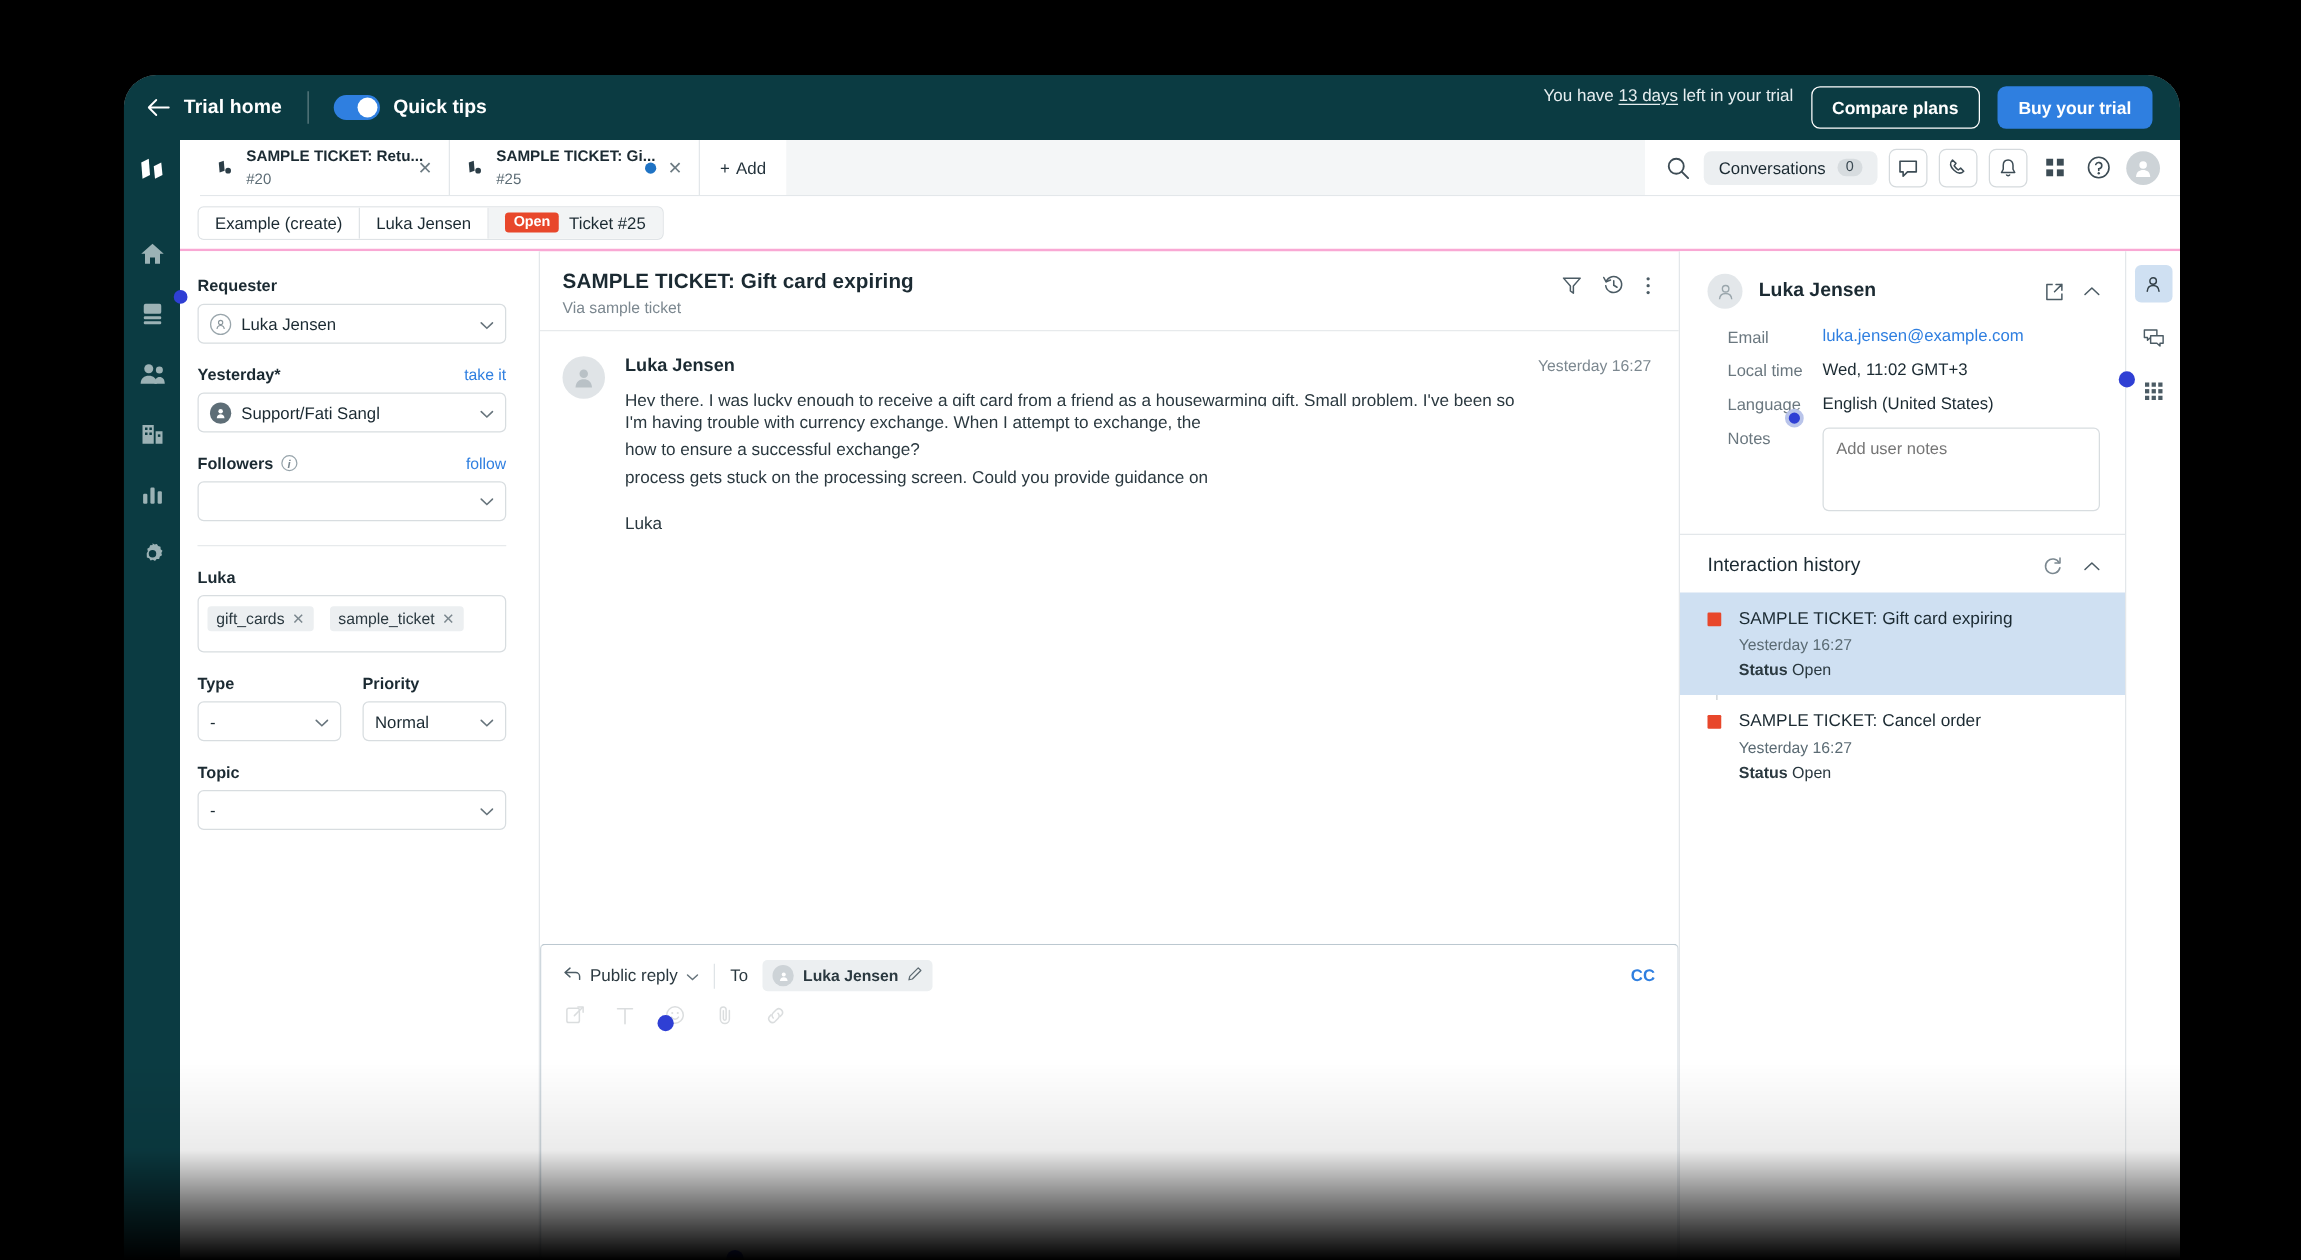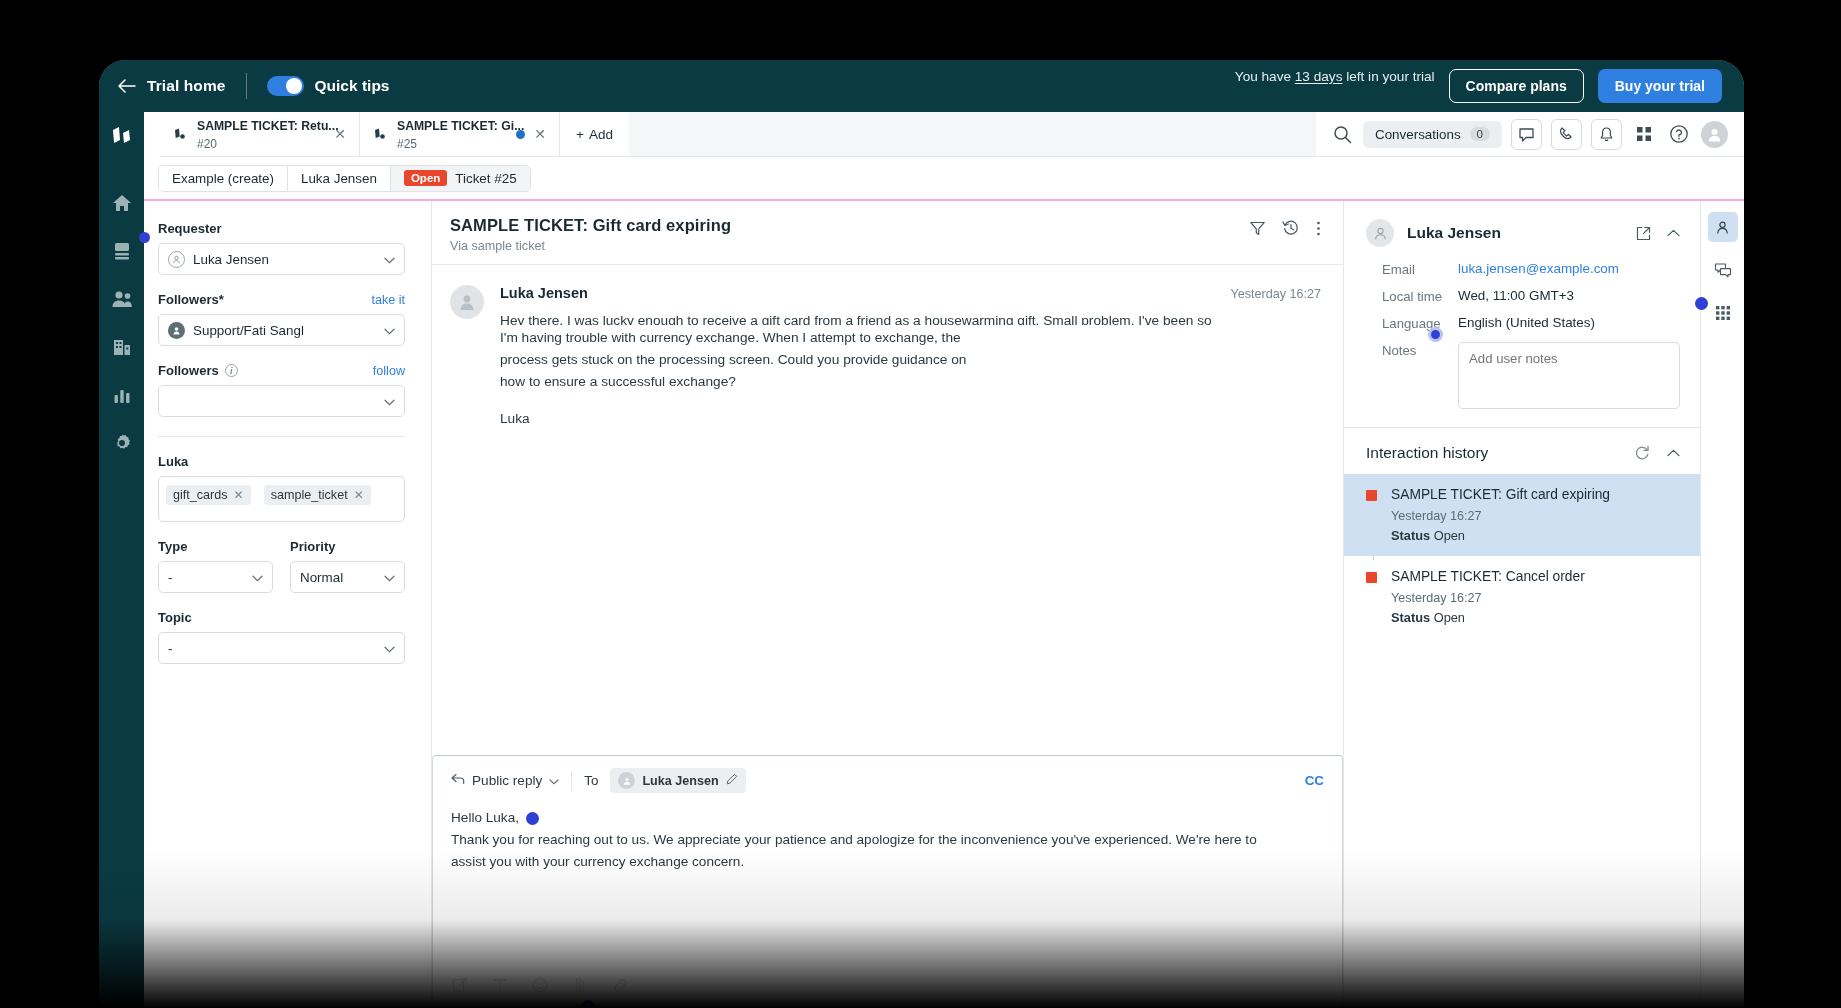--- a/index.html
+++ b/index.html
@@ -368,21 +368,21 @@
               <span class="chev">
                 <svg width="11" height="7" viewBox="0 0 11 7">
                     <path d="M1 1.3 L5.5 5.6 L10 1.3" stroke="#67747c" stroke-width="1.3" fill="none" stroke-linecap="round"></path>
                   </svg>
               </span>
             </div>
           </div>
 
           <div class="fgroup">
             <div class="flabel">
-              <span>Followers*</span>
+              <span>Yesterday*</span>
               <span class="link">take it</span>
             </div>
             <div class="fselect">
               <span class="av-sm av-filled">
                 <svg width="11" height="11" viewBox="0 0 11 11">
                     <circle cx="5.5" cy="4" r="1.8" fill="#fff"></circle>
                     <path d="M2.4 9.5 C2.6 7.3 3.9 6.4 5.5 6.4 C7.1 6.4 8.4 7.3 8.6 9.5 Z" fill="#fff"></path>
                   </svg>
               </span>
               <span>Support/Fati Sangl</span>
@@ -504,22 +504,22 @@
               <div class="msg-body">
                 <div class="msg-top">
                   <span class="msg-author">Luka Jensen</span>
                   <span class="msg-time">Yesterday 16:27</span>
                 </div>
                 <div class="msg-clip">
                   <p>Hey there. I was lucky enough to receive a gift card from a friend as a housewarming gift. Small problem. I've been so</p>
                 </div>
                 <div class="msg-text">
                   <p>I'm having trouble with currency exchange. When I attempt to exchange, the</p>
+                  <p>how to ensure a successful exchange?</p>
                   <p>process gets stuck on the processing screen. Could you provide guidance on</p>
-                  <p>how to ensure a successful exchange?</p>
                 </div>
                 <div class="msg-sign">Luka</div>
               </div>
             </div>
           </div>
 
           <div class="composer">
             <div class="comp-head">
               <div class="reply-mode">
                 <span>
@@ -545,25 +545,20 @@
                 </span>
                 <span>Luka Jensen</span>
                 <span>
                   <svg width="12" height="12" viewBox="0 0 12 12">
                       <path d="M8.6 1.3 L10.7 3.4 L3.9 10.2 L1.2 10.8 L1.8 8.1 Z" stroke="#5d6a72" stroke-width="1" fill="none" stroke-linejoin="round"></path>
                     </svg>
                 </span>
               </div>
               <span class="cc">CC</span>
             </div>
-            <div class="comp-body">
-              <p>Hello Luka,</p>
-              <p>Thank you for reaching out to us. We appreciate your patience and apologize for the inconvenience you've experienced. We're here to</p>
-              <p>assist you with your currency exchange concern.</p>
-            </div>
             <div class="comp-tools">
               <span class="t">
                 <svg width="16" height="16" viewBox="0 0 16 16">
                     <rect x="1.5" y="2.5" width="10" height="11.5" rx="1.5" stroke="#39474f" stroke-width="1.2" fill="none"></rect>
                     <path d="M7.5 8.5 L14 2" stroke="#39474f" stroke-width="1.2" stroke-linecap="round"></path>
                     <path d="M10.3 1.6 H14.5 V5.8" stroke="#39474f" stroke-width="1.2" fill="none" stroke-linecap="round" stroke-linejoin="round"></path>
                   </svg>
               </span>
               <span class="t">
                 <svg width="14" height="15" viewBox="0 0 14 15">
@@ -618,21 +613,21 @@
                     </svg>
                 </span>
               </div>
             </div>
             <div class="kv">
               <span class="k">Email</span>
               <span class="v link">luka.jensen@example.com</span>
             </div>
             <div class="kv">
               <span class="k">Local time</span>
-              <span class="v">Wed, 11:00 GMT+3</span>
+              <span class="v">Wed, 11:02 GMT+3</span>
             </div>
             <div class="kv">
               <span class="k">Language</span>
               <span class="v">English (United States)</span>
             </div>
             <div class="kv" style="margin-bottom:2px;">
               <span class="k">Notes</span>
               <textarea class="notes-ta" placeholder="Add user notes" style=""></textarea>
             </div>
             <div class="bluedot" style="left:84px;top:126px;width:15px;height:15px;border:3px solid #b9c4ea;"></div>

